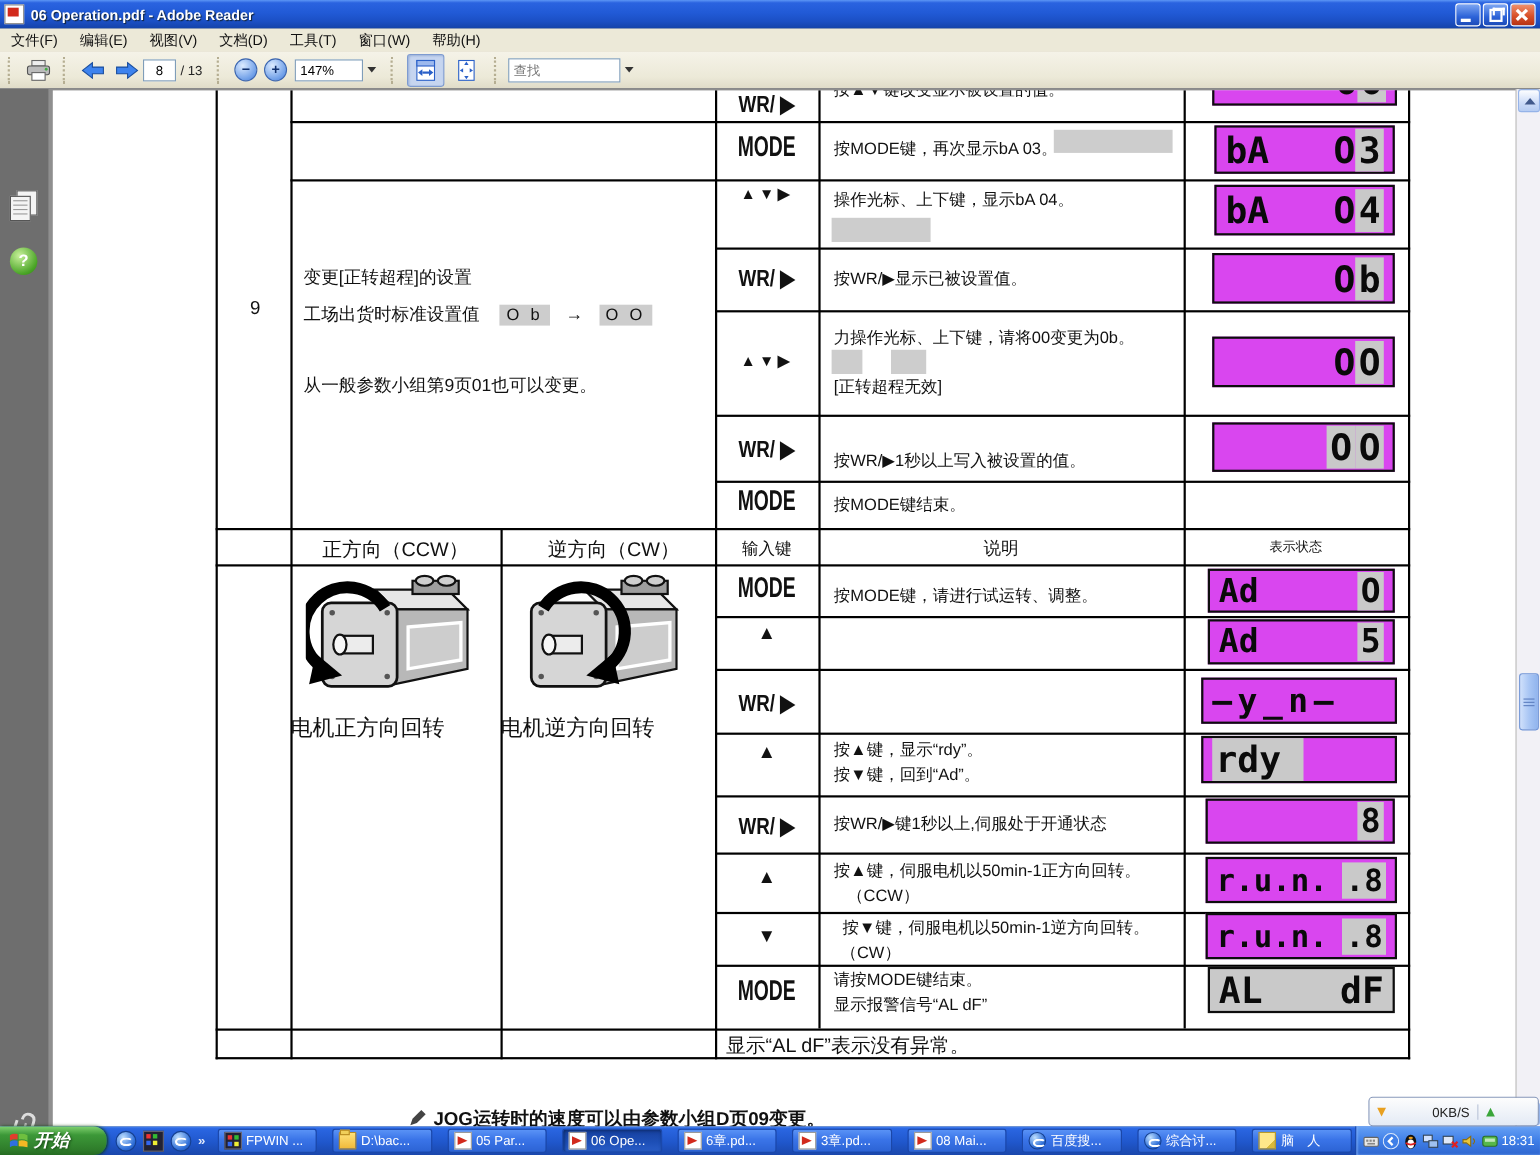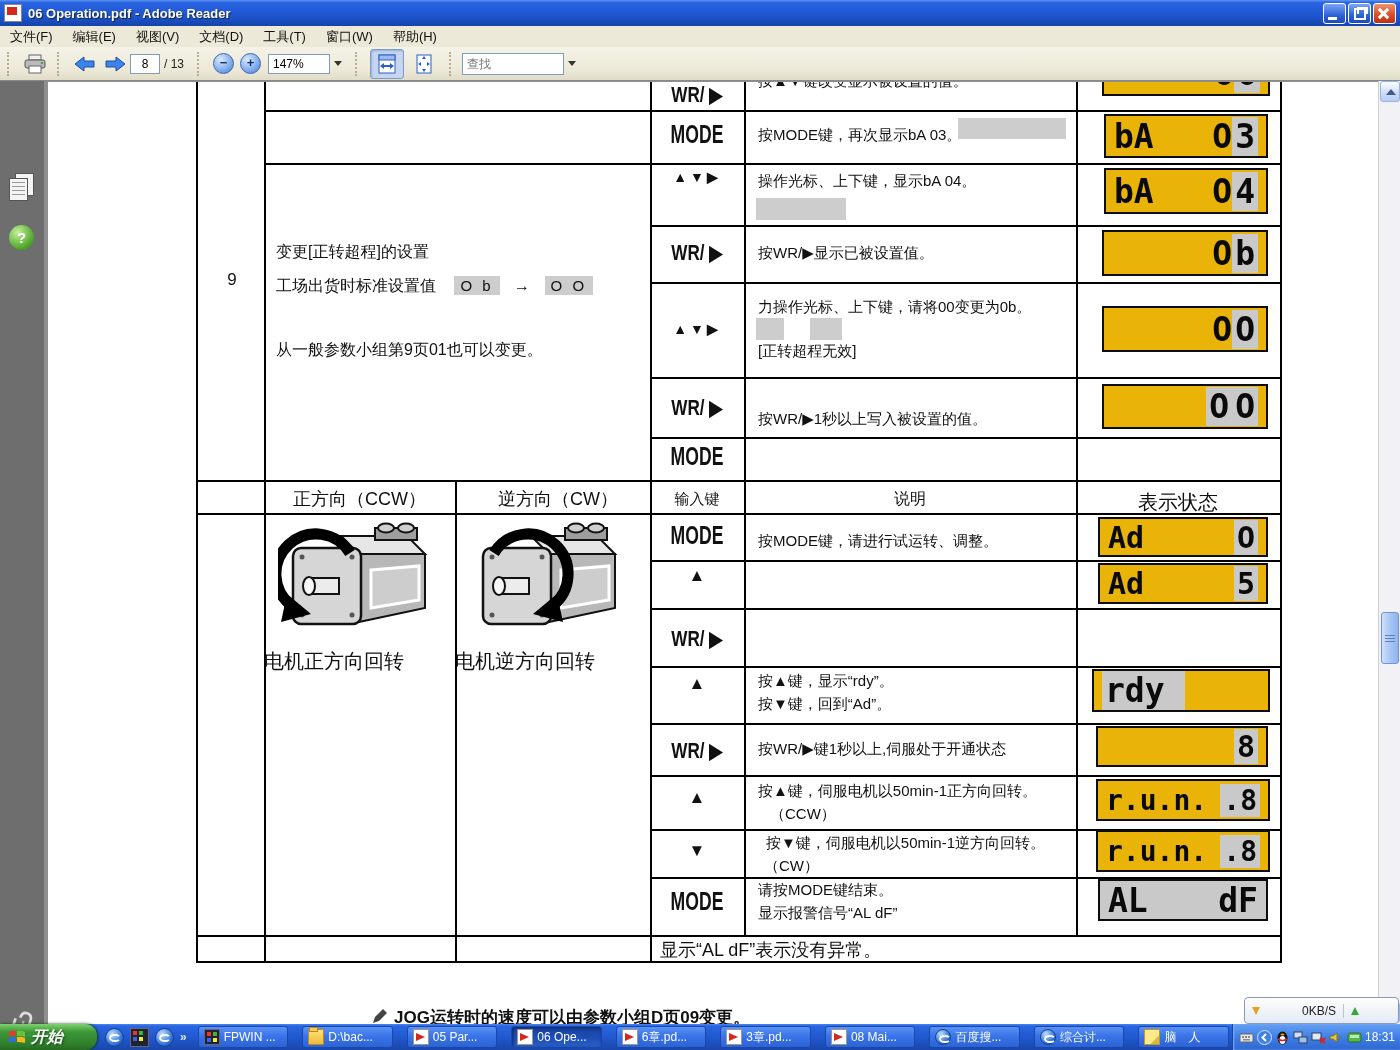--- a/index.html
+++ b/index.html
@@ -57,21 +57,21 @@
 
   .cell{position:absolute;color:#111;}
   .ck{position:absolute;left:652px;width:90px;text-align:center;color:#111;}
   .kmode{font-weight:700;font-size:20px;display:inline-block;transform:scale(.88,1.3);letter-spacing:0;}
   .kwr{font-weight:700;font-size:18px;display:inline-block;transform:scale(.95,1.18);}
   .karr{font-size:14px;font-weight:700;letter-spacing:3px;}
   .karr1{font-size:17px;font-weight:700;}
   .ct{position:absolute;left:758px;width:320px;font-size:15px;color:#111;white-space:nowrap;}
   .redact{position:absolute;background:#cdcdcd;}
 
-  .disp{position:absolute;background:#eab308;border:2px solid #0d0d0d;
+  .disp{position:absolute;background:#d946ef;border:2px solid #0d0d0d;
     font-family:"DejaVu Sans Mono",monospace;font-weight:700;font-size:33px;color:#0a0a0a;
     display:flex;align-items:center;padding:0 8px;box-sizing:border-box;}
   .disp .first{margin-right:auto;}
   .d-right{justify-content:flex-end;}
   .d-gray{background:#c9c9c9;}
   .disp .hl{background:#c9c9c9;padding:0 3px;}
   .d-wide span{letter-spacing:5px;font-size:30px;}
 
   .vhl{background:#cdcdcd;padding:1px 6px;font-size:15px;letter-spacing:3px;}
   .desc-line{position:absolute;font-size:16px;color:#111;white-space:nowrap;}
@@ -334,26 +334,27 @@
   </div>
 
   <div class="ck" style="top:397px;"><span class="kwr">WR/ ▶</span></div>
   <div class="ct" style="top:410px;">按WR/▶1秒以上写入被设置的值。</div>
   <div class="disp d-right" style="left:1102px;top:384px;width:166px;height:45px;">
     <span class="hl">O</span>
       <span class="hl">O</span>
   </div>
 
   <div class="ck" style="top:445px;"><span class="kmode">MODE</span></div>
+  <div class="ct" style="top:450px;">按MODE键结束。</div>
 
   <div class="hdr" style="left:264px;top:487px;width:191px;">正方向（CCW）</div>
   <div class="hdr" style="left:470px;top:487px;width:176px;">逆方向（CW）</div>
   <div class="hdr small" style="left:650px;top:490px;width:94px;">输入键</div>
   <div class="hdr small" style="left:744px;top:489px;width:332px;font-size:16px;">说明</div>
-  <div class="hdr small" style="left:1076px;top:489px;width:204px;font-size:20px;">表示状态</div>
+  <div class="hdr small" style="left:1076px;top:489px;width:204px;font-size:12px;">表示状态</div>
 
   <svg style="position:absolute;left:278px;top:522px;" width="162" height="122" viewBox="0 0 160 122">
     <polygon points="62,14 128,14 146,32 80,32" fill="#e6e6e6" stroke="#111" stroke-width="2"></polygon>
     <rect x="96" y="6" width="42" height="12" fill="#9e9e9e" stroke="#111" stroke-width="2"></rect>
     <ellipse cx="107" cy="6" rx="8" ry="4.5" fill="#cfcfcf" stroke="#111" stroke-width="2"></ellipse>
     <ellipse cx="127" cy="6" rx="8" ry="4.5" fill="#cfcfcf" stroke="#111" stroke-width="2"></ellipse>
     <polygon points="80,32 146,32 146,86 80,100" fill="#b8b8b8" stroke="#111" stroke-width="2"></polygon>
     <polygon points="92,48 140,44 140,78 92,86" fill="#cdcdcd" stroke="#fff" stroke-width="3"></polygon>
     <rect x="14" y="26" width="68" height="76" rx="8" fill="#d6d6d6" stroke="#111" stroke-width="2.5"></rect>
     <circle cx="23" cy="35" r="2.5" fill="#555"></circle>
@@ -392,20 +393,23 @@
       <span class="hl">O</span>
   </div>
 
   <div class="ck" style="top:566px;"><span class="karr1">▲</span></div>
   <div class="disp" style="left:1098px;top:563px;width:170px;height:41px;font-size:30px;">
     <span class="first">Ad</span>
       <span class="hl">5</span>
   </div>
 
   <div class="ck" style="top:628px;"><span class="kwr">WR/ ▶</span></div>
+  <div class="disp d-wide" style="left:1092px;top:616px;width:178px;height:42px;">
+    <span>—y_n—</span>
+  </div>
 
   <div class="ck" style="top:674px;"><span class="karr1">▲</span></div>
   <div class="ct" style="top:672px;">按▲键，显示“rdy”。</div>
   <div class="ct" style="top:695px;">按▼键，回到“Ad”。</div>
   <div class="disp" style="left:1092px;top:669px;width:178px;height:43px;">
     <span class="hl" style="padding-right:20px;">rdy</span>
   </div>
 
   <div class="ck" style="top:740px;"><span class="kwr">WR/ ▶</span></div>
   <div class="ct" style="top:740px;">按WR/▶键1秒以上,伺服处于开通状态</div>

